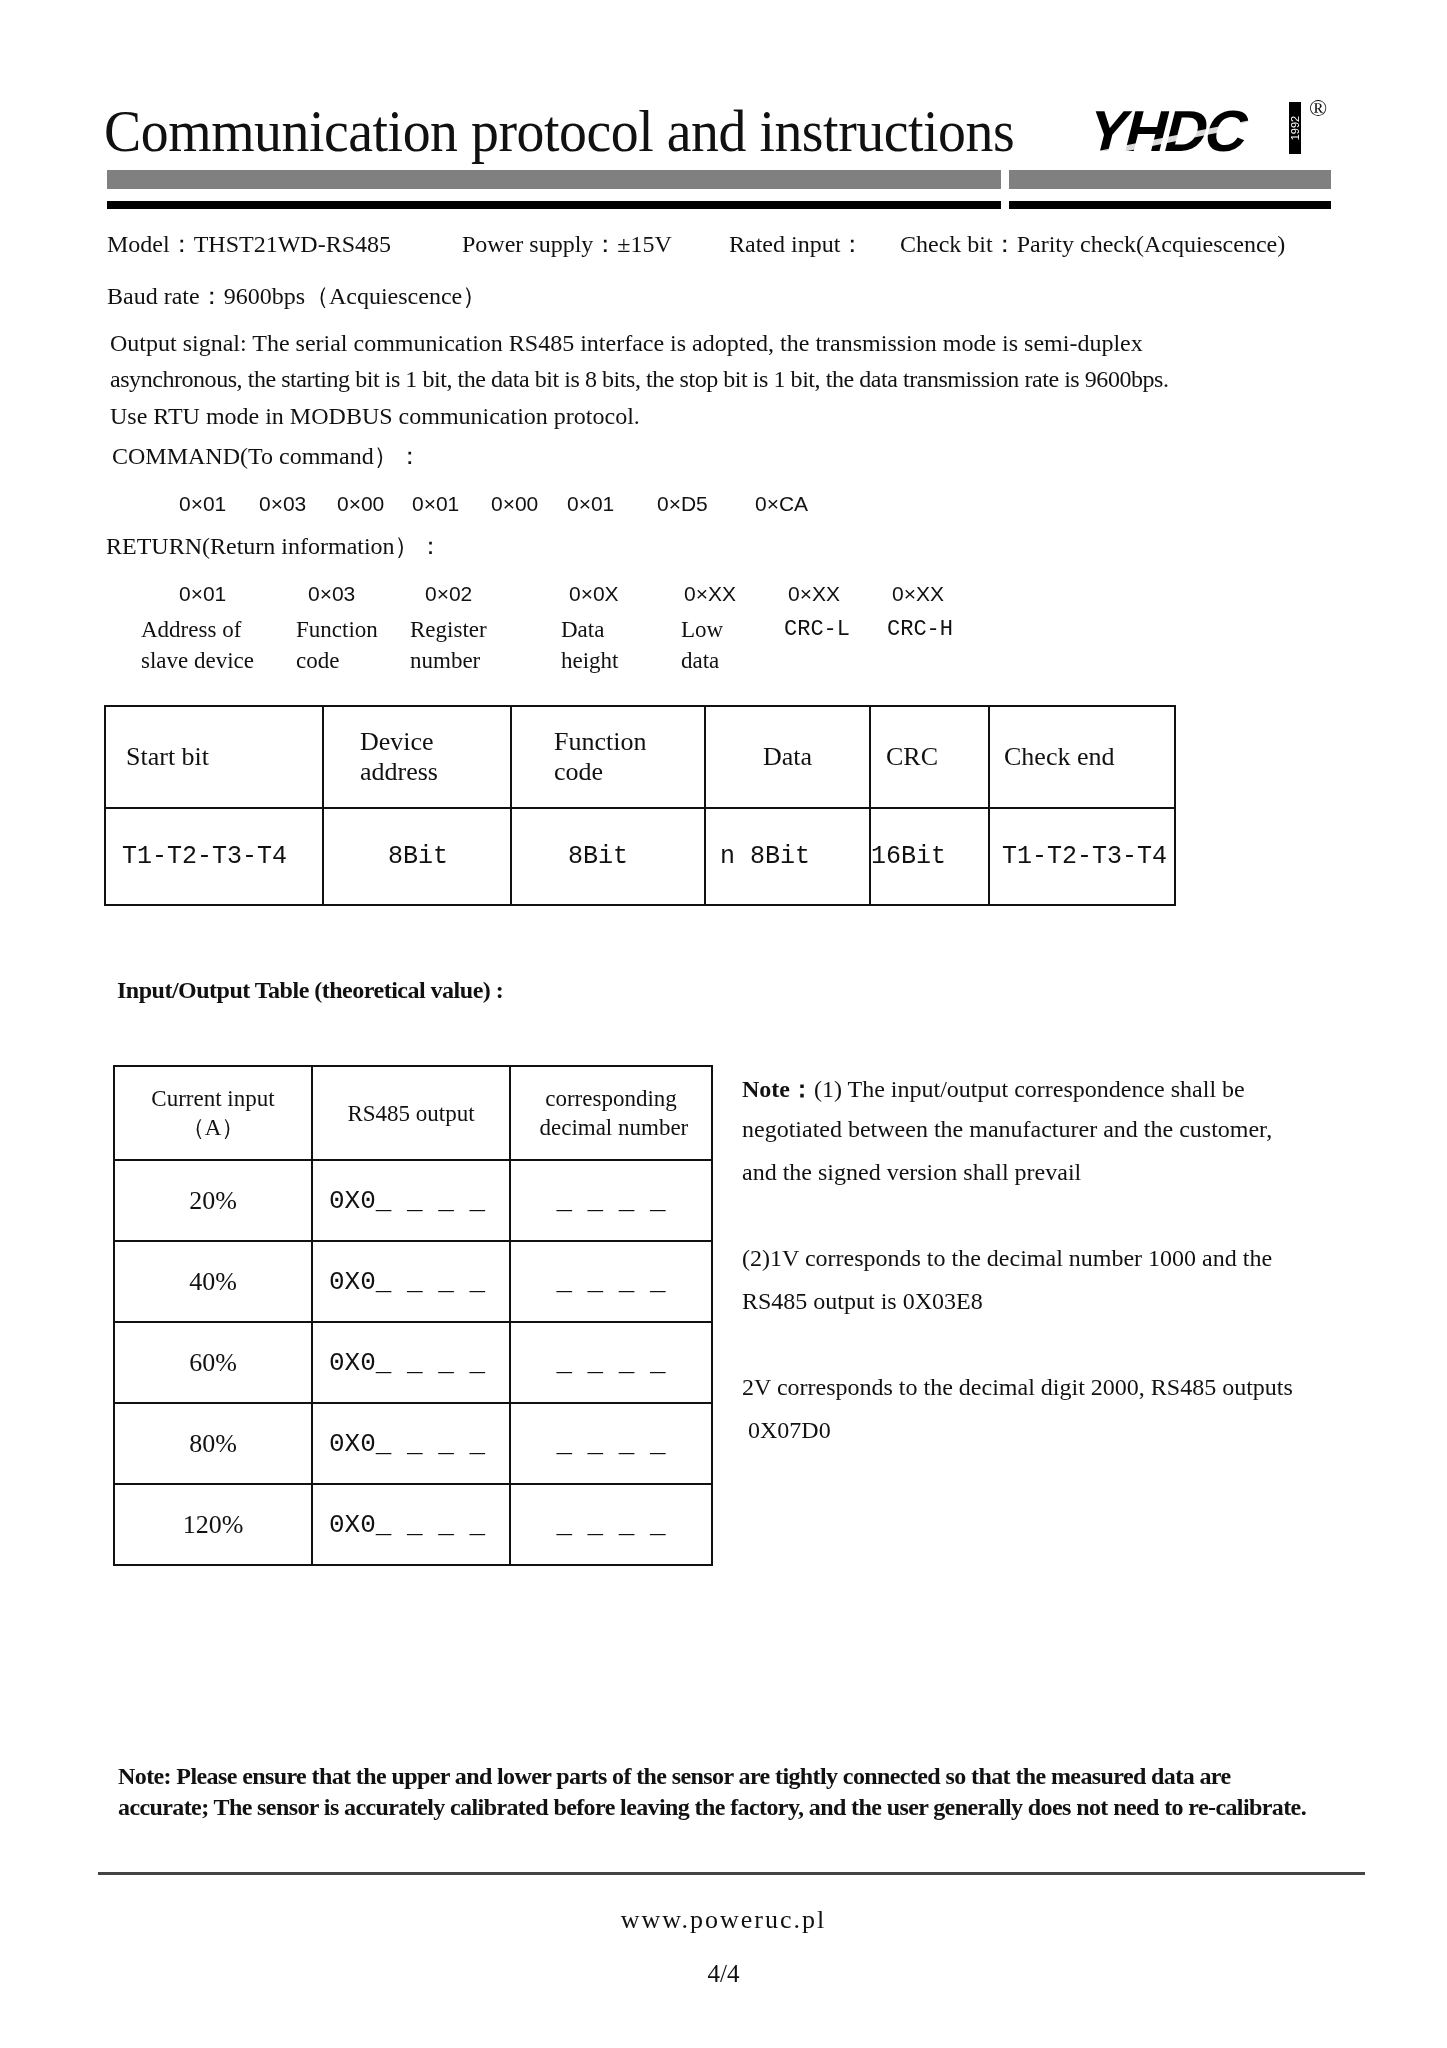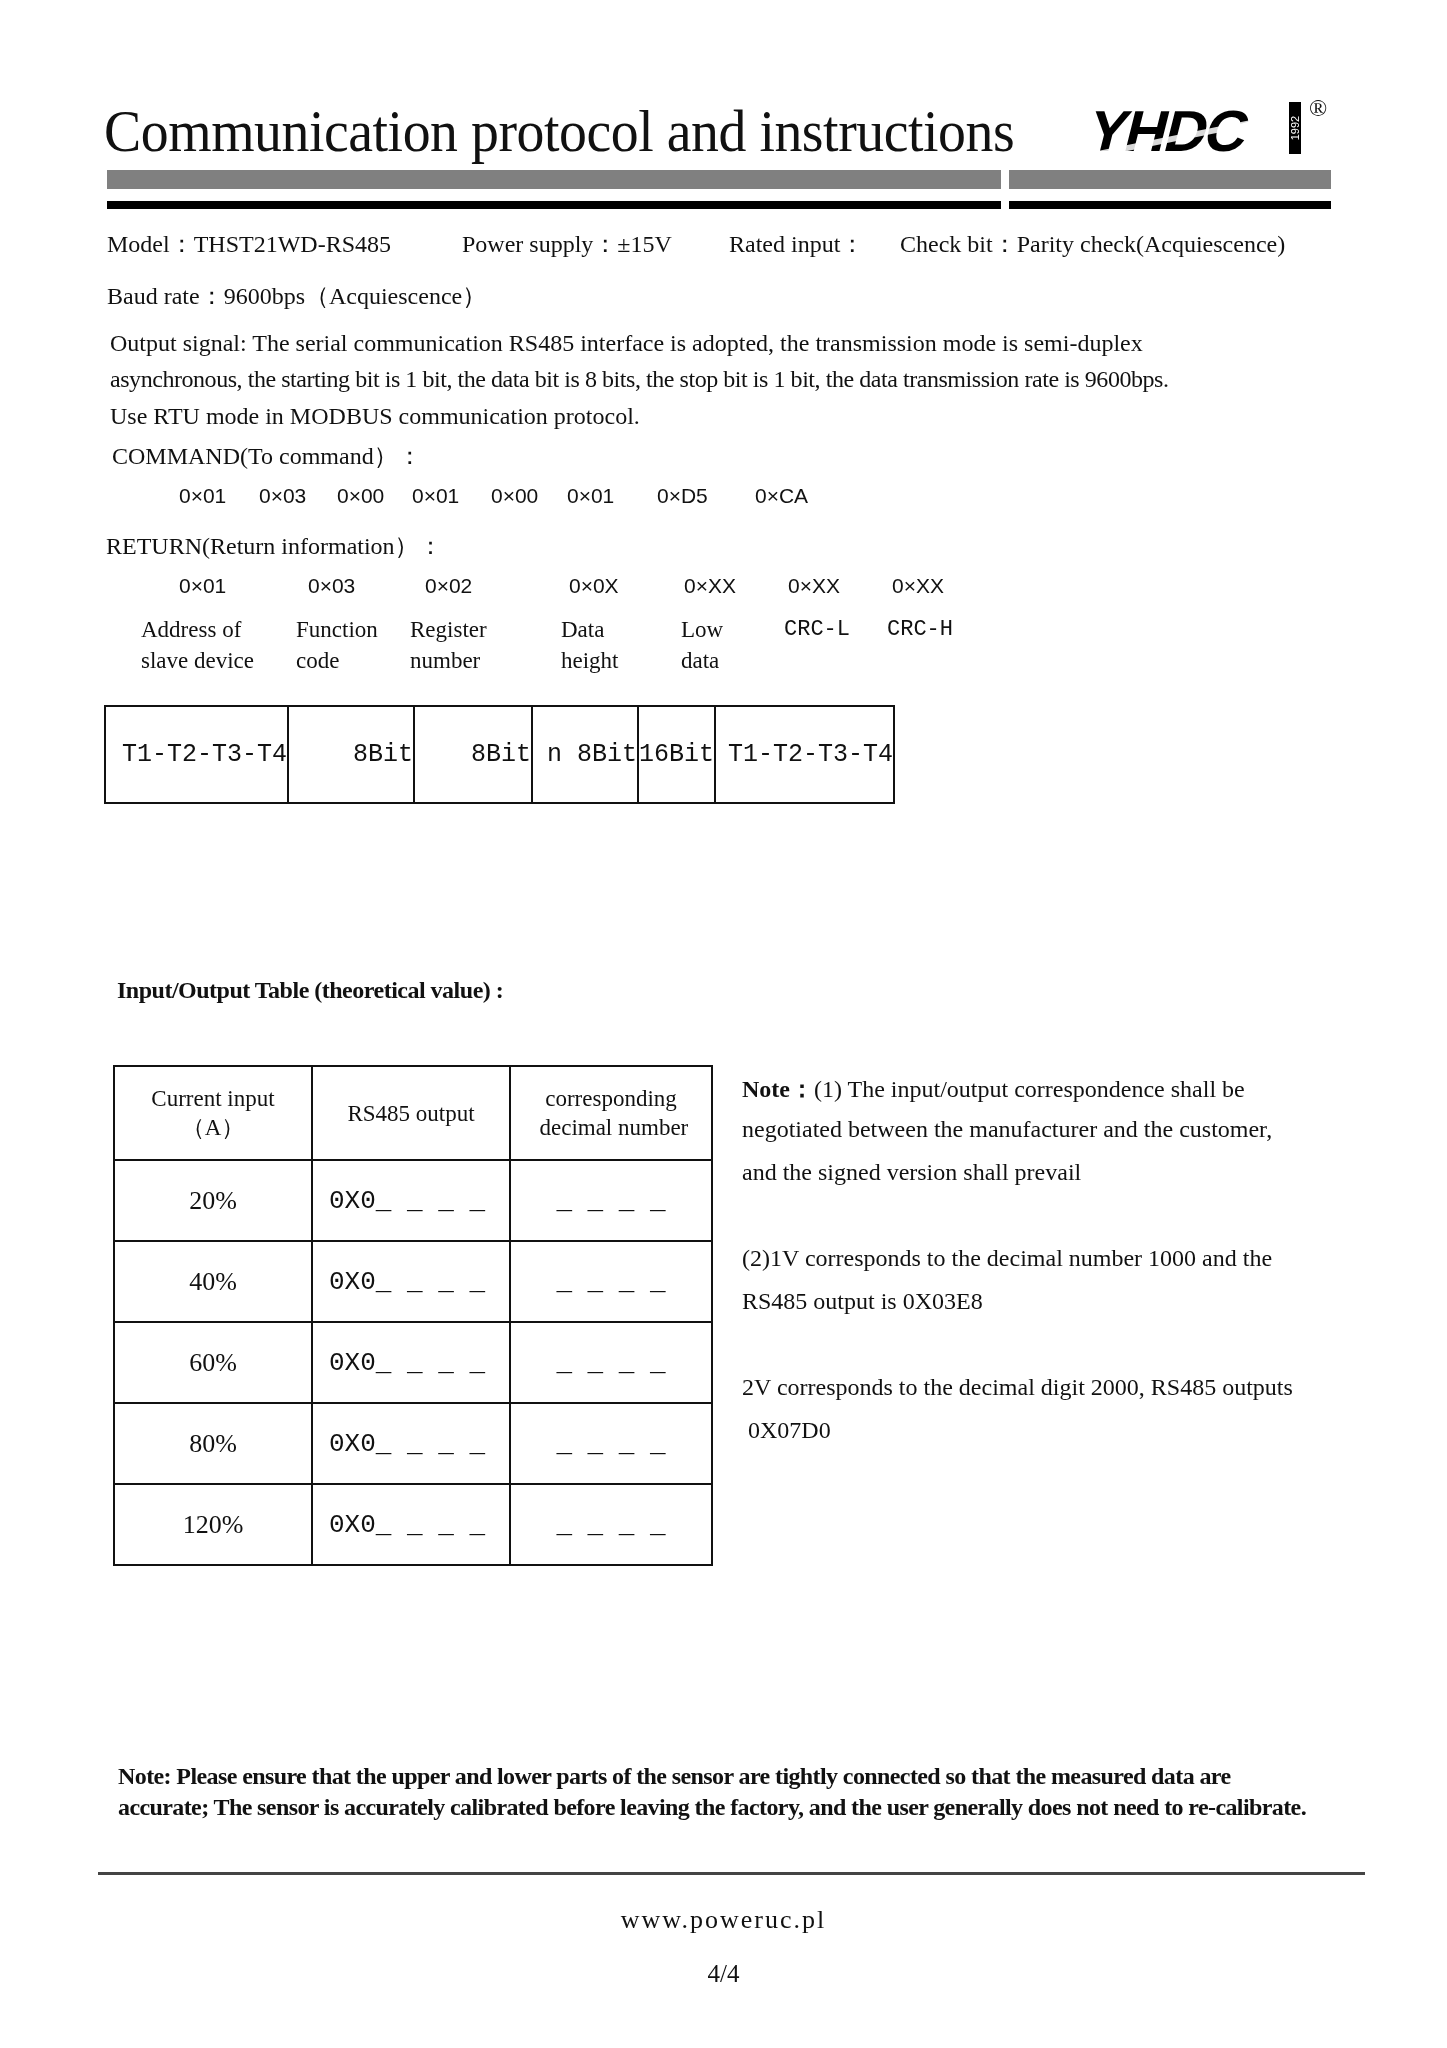--- a/index.html
+++ b/index.html
@@ -1,20 +1,20 @@
 <!DOCTYPE html>
 <html><head>
 <meta charset="utf-8">
 <style>
   html, body { margin:0; padding:0; background:#ffffff; }
   body { width:1447px; height:2048px; position:relative; overflow:hidden;
          font-family:"Liberation Serif", "DejaVu Serif", serif; color:#111; }
   .abs { position:absolute; white-space:nowrap; }
   .serif { font-family:"Liberation Serif", "DejaVu Serif", serif; }
-  .sans { font-family:"Liberation Sans", "DejaVu Sans", sans-serif; }
+  .sans { font-family:"Liberation Sans", "DejaVu Sans", sans-serif;margin-top:8px; }
   .mono { font-family:"Liberation Mono", "DejaVu Sans Mono", monospace; }
 
   .title { left:104px; top:96px; font-size:60px; letter-spacing:-0.5px; line-height:70px; transform:scaleX(0.93); transform-origin:left top; }
   .logo { left:1083px; top:102px; width:207px; height:52px; }
   .logo-year { left:1289px; top:102px; width:12px; height:52px; background:#000; }
   .logo-year span { position:absolute; left:-19px; top:20px; transform:rotate(-90deg); color:#fff; font-size:11px; font-family:"Liberation Sans", sans-serif; width:50px; text-align:center; }
   .reg { left:1309px; top:95px; font-size:24px; }
 
   .bar-gray-l { left:107px; top:170px; width:894px; height:19px; background:#808080; }
   .bar-gray-r { left:1009px; top:170px; width:322px; height:19px; background:#808080; }
@@ -117,20 +117,34 @@
 </div>
 <div class="abs lbl" style="left:681px; top:614px;">
   <div>Low</div>
     <div>data</div>
 </div>
 <div class="abs lbl lbl-mono mono" style="left:784px; top:614px;">CRC-L</div>
 <div class="abs lbl lbl-mono mono" style="left:887px; top:614px;">CRC-H</div>
 
 <table class="frame t1">
   <tbody>
+      <tr class="hdr">
+    <td style="width:196px; padding-left:20px;"><span>Start bit</span></td>
+    <td style="width:150px; padding-left:36px;">
+          <div>Device</div>
+          <div>address</div>
+        </td>
+    <td style="width:150px; padding-left:42px;">
+          <div>Function</div>
+          <div>code</div>
+        </td>
+    <td style="width:163px; text-align:center;"><span>Data</span></td>
+    <td style="width:102px; padding-left:15px;"><span>CRC</span></td>
+    <td style="width:170px; padding-left:14px;"><span>Check end</span></td>
+  </tr>
   <tr class="val">
     <td style="padding-left:16px;">T1-T2-T3-T4</td>
     <td style="padding-left:64px;">8Bit</td>
     <td style="padding-left:56px;">8Bit</td>
     <td style="padding-left:14px;">n 8Bit</td>
     <td style="padding-left:0;">16Bit</td>
     <td style="padding-left:12px;">T1-T2-T3-T4</td>
   </tr>
 </tbody>
   </table>

